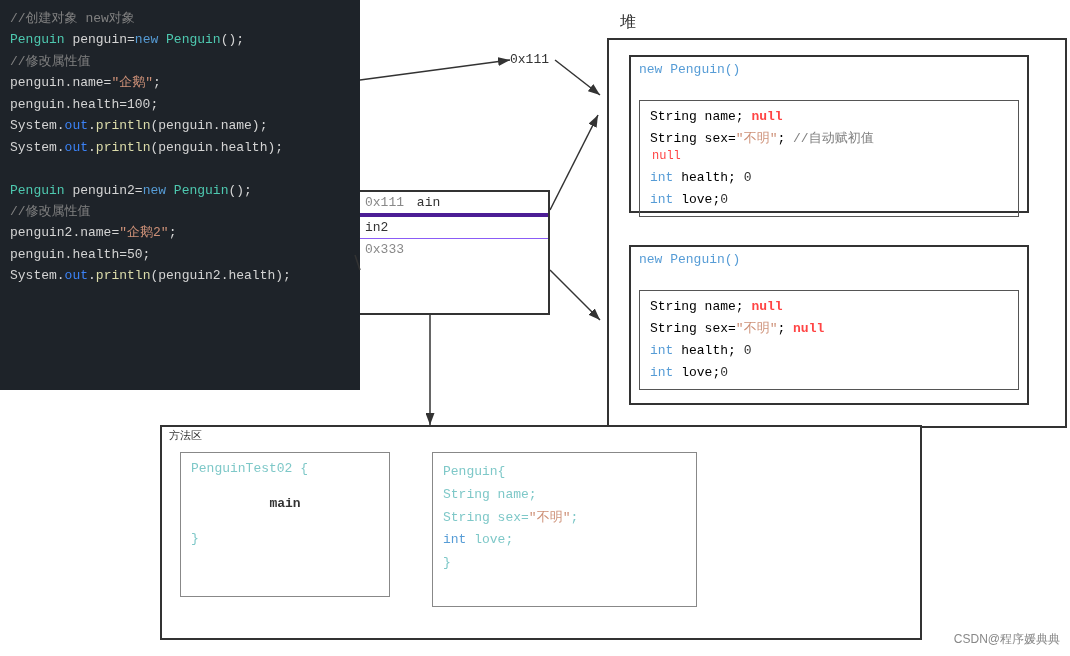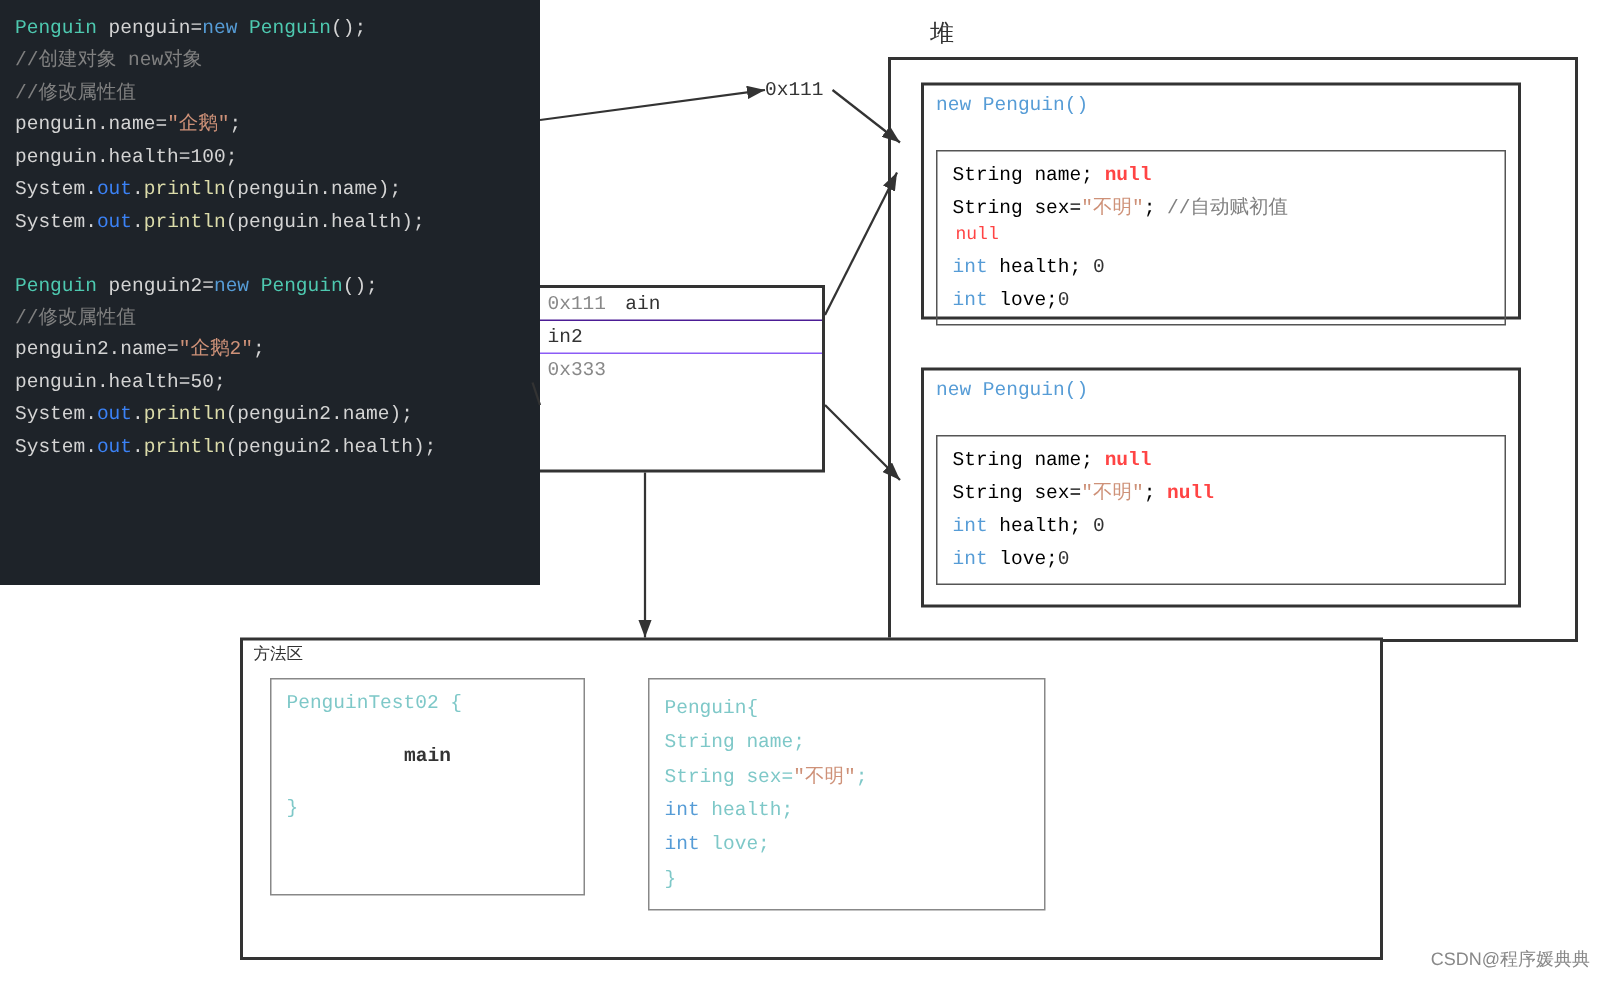--- a/index.html
+++ b/index.html
@@ -108,39 +108,38 @@
       color: #888;
       font-family: Arial, sans-serif;
     }
 
     .code-line { white-space: pre; }
   </style>
 </head>
 <body>
 
 <div class="code-panel">
+  <div class="code-line comment">//创建对象 new对象</div>
   <div class="code-line"><span class="classname">Penguin</span> penguin=<span class="keyword">new</span> <span class="classname">Penguin</span>();</div>
-  <div class="code-line comment">//创建对象 new对象</div>
   <div class="code-line comment">//修改属性值</div>
   <div class="code-line">penguin.name=<span class="string">"企鹅"</span>;</div>
   <div class="code-line">penguin.health=100;</div>
   <div class="code-line">System.<span class="var">out</span>.<span class="method">println</span>(penguin.name);</div>
   <div class="code-line">System.<span class="var">out</span>.<span class="method">println</span>(penguin.health);</div>
   <div class="code-line">&nbsp;</div>
   <div class="code-line"><span class="classname">Penguin</span> penguin2=<span class="keyword">new</span> <span class="classname">Penguin</span>();</div>
   <div class="code-line comment">//修改属性值</div>
   <div class="code-line">penguin2.name=<span class="string">"企鹅2"</span>;</div>
   <div class="code-line">penguin.health=50;</div>
-  <div class="code-line">System.<span class="var">out</span>.<span class="method">println</span>(penguin2.name);</div>
   <div class="code-line">System.<span class="var">out</span>.<span class="method">println</span>(penguin2.health);</div>
 </div>
 
 <div class="stack-label" style="position:absolute;top:12px;left:620px;font-size:16px;">堆</div>
 
-<div class="stack-outer-box" style="position:absolute;top:38px;left:592px;width:460px;height:390px;">
+<div class="stack-outer-box" style="position:absolute;top:38px;left:607px;width:460px;height:390px;">
 
   <div style="position:absolute;top:15px;left:20px;width:400px;height:158px;border:2px solid #333;">
     <div class="heap-inner-label" style="color:#569cd6;">new Penguin()</div>
     <div class="heap-fields-box">
       <div>String name; <span class="heap-null">null</span></div>
       <div>String sex=<span style="color:#ce9178;">"不明"</span>; <span class="heap-comment">//自动赋初值</span></div>
       <div style="color:#f44;font-size:12px;margin-top:-4px;margin-left:2px;">null</div>
       <div><span class="heap-type">int</span> health; <span class="heap-zero">0</span></div>
       <div><span class="heap-type">int</span> love;<span class="heap-zero">0</span></div>
     </div>
@@ -153,21 +152,21 @@
       <div>String sex=<span style="color:#ce9178;">"不明"</span>; <span class="heap-null">null</span></div>
       <div><span class="heap-type">int</span> health; <span class="heap-zero">0</span></div>
       <div><span class="heap-type">int</span> love;<span class="heap-zero">0</span></div>
     </div>
   </div>
 </div>
 
 <div class="addr-label" style="top:52px;left:510px;">0x111</div>
 
 <div style="position:absolute;top:190px;left:355px;width:195px;height:125px;border:2px solid #333;background:#fff;font-size:13px;font-family:'Courier New',monospace;z-index:5;">
-  <div style="padding:3px 8px;color:#333;border-bottom:1px solid #4c1d95;">
+  <div style="padding:3px 8px;color:#333;border-bottom:4px solid #4c1d95;">
     <span style="color:#888;">0x111</span>
     <span style="color:#333;margin-left:5px;">ain</span>
   </div>
   <div style="padding:3px 8px;color:#333;border-bottom:1px solid #8b5cf6;">
     in2
   </div>
   <div style="padding:3px 8px;color:#888;">
     0x333
   </div>
 </div>
@@ -184,21 +183,20 @@
   <div style="position:absolute;top:25px;left:18px;width:210px;height:145px;border:1.5px solid #888;font-size:13px;padding:8px 10px;font-family:'Courier New',monospace;">
     <div style="color:#7ec8c8;">PenguinTest02 {</div>
     <div style="font-weight:bold;color:#333;text-align:center;margin-top:20px;margin-bottom:20px;">main</div>
     <div style="color:#7ec8c8;">}</div>
   </div>
 
   <div style="position:absolute;top:25px;left:270px;width:265px;height:155px;border:1.5px solid #888;font-size:13px;padding:8px 10px;font-family:'Courier New',monospace;line-height:1.75;color:#7ec8c8;">
     <div>Penguin{</div>
     <div>String name;</div>
     <div>String sex=<span style="color:#ce9178;">"不明"</span>;</div>
-    <div><span style="color:#569cd6;">int</span> health;</div>
     <div><span style="color:#569cd6;">int</span> love;</div>
     <div>}</div>
   </div>
 
 </div>
 
 <svg class="arrows-svg">
 
   <line x1="360" y1="80" x2="510" y2="60" stroke="#333" stroke-width="1.5" marker-end="url(#arrowhead)"></line>
 

